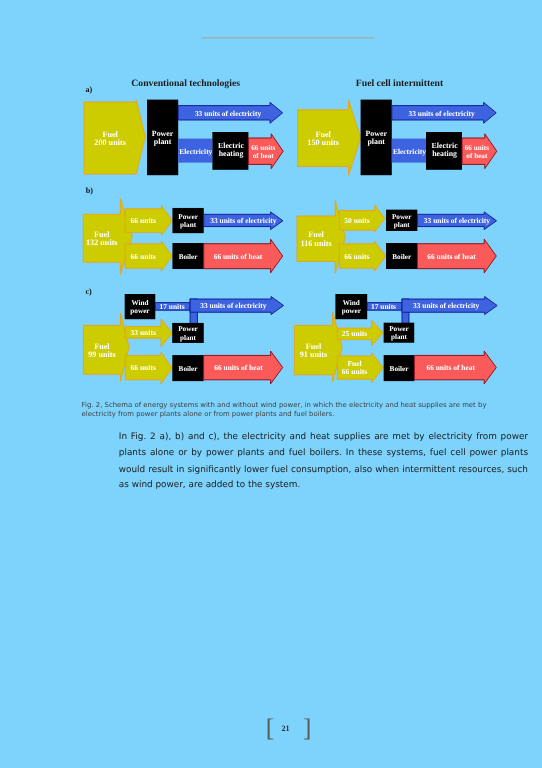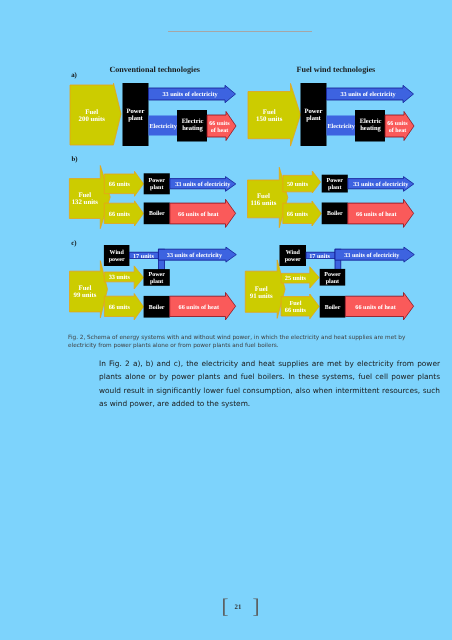--- a/index.html
+++ b/index.html
@@ -17,21 +17,21 @@
 .brkL{left:221.5px;}
 .brkR{left:252.5px;}
 .pn{position:absolute;left:208px;top:603.5px;width:60px;text-align:center;font-family:"Liberation Serif",serif;font-size:6.8px;font-weight:bold;color:#333;}
 </style>
 </head>
 <body>
 
 <div class="page">
   <div class="hrule"></div>
   <div class="heading" style="left:109.4px;top:64.8px;">Conventional technologies</div>
-  <div class="heading" style="left:296.5px;top:64.8px;">Fuel wind technologies</div>
+  <div class="heading" style="left:296.5px;top:64.8px;">Fuel cell intermittent</div>
   <div class="rowlabel" style="left:71.2px;top:72.4px;">a)</div>
   <div class="rowlabel" style="left:71.4px;top:155.9px;">b)</div>
   <div class="rowlabel" style="left:71.2px;top:240.2px;">c)</div>
   <svg id="fig" width="452" height="340">
       <path d="M70,85 L113.5,85 L113.5,83.2 L121,114 L113.5,144.8 L113.5,145 L70,145 Z" fill="#CCCC00" stroke="#E8A317" stroke-width="0.8" stroke-linejoin="miter"></path>
       <text x="91.75" text-anchor="middle" font-size="6.8" fill="#fff" font-weight="bold" font-family="&quot;Liberation Serif&quot;,serif"><tspan x="91.75" y="113.88">Fuel</tspan><tspan x="91.75" y="120.88">200 units</tspan></text>
       <rect x="122.5" y="83" width="26" height="63" fill="#000000" stroke="none" stroke-width="0.8"></rect>
       <text x="135.5" text-anchor="middle" font-size="6.6" fill="#fff" font-weight="bold" font-family="&quot;Liberation Serif&quot;,serif"><tspan x="135.5" y="113.11">Power</tspan><tspan x="135.5" y="119.91">plant</tspan></text>
       <path d="M148.5,88 L225,88 L225,85.3 L235.5,94 L225,102.7 L225,100 L148.5,100 Z" fill="#3D63E0" stroke="#111C93" stroke-width="0.8" stroke-linejoin="miter"></path>
       <text x="190" text-anchor="middle" font-size="6.2" fill="#fff" font-weight="bold" font-family="&quot;Liberation Serif&quot;,serif"><tspan x="190" y="96.47">33 units of electricity</tspan></text>

